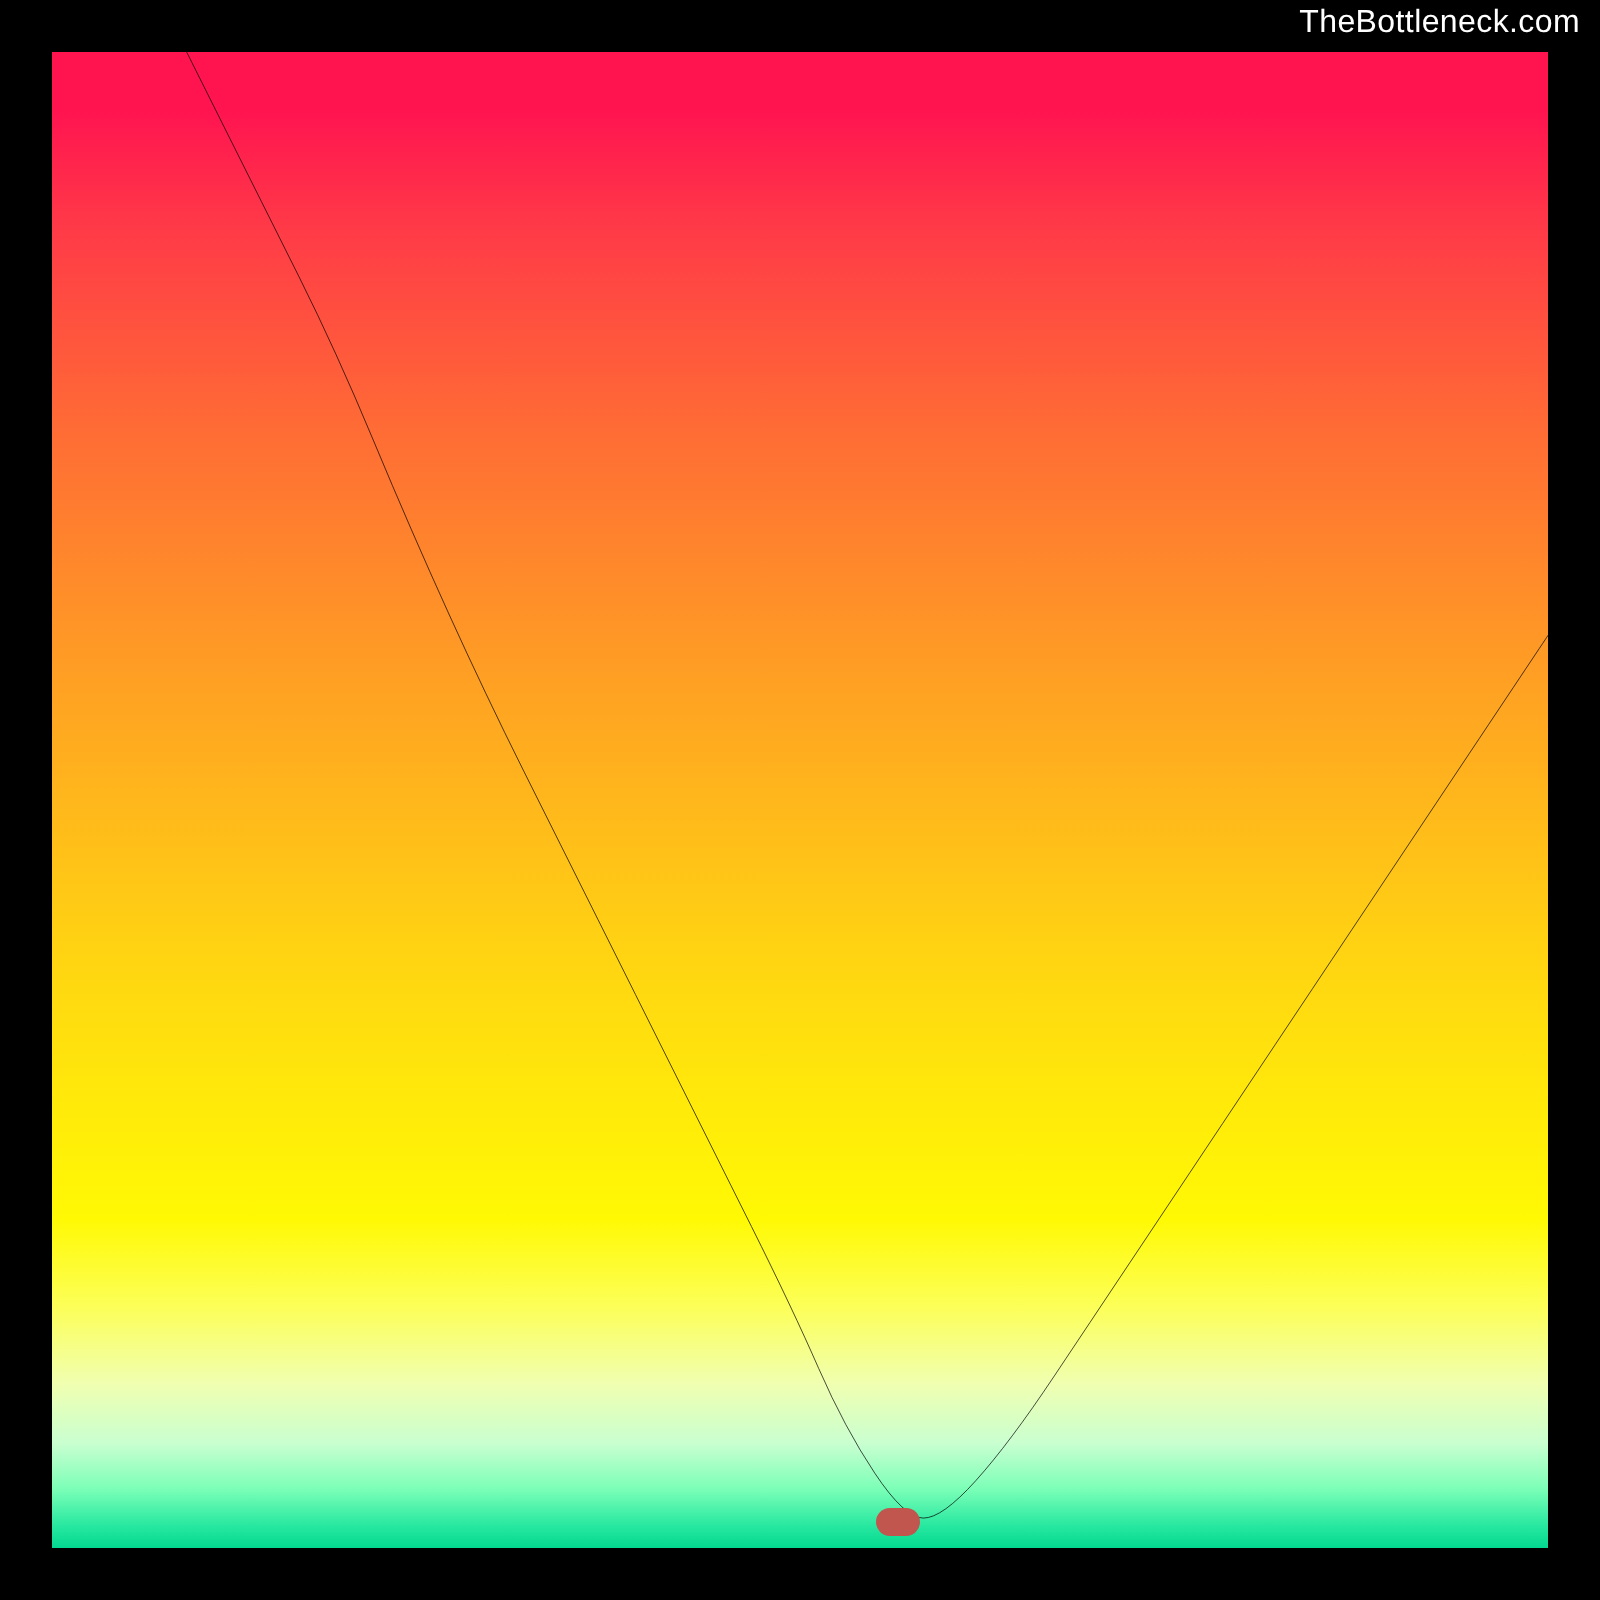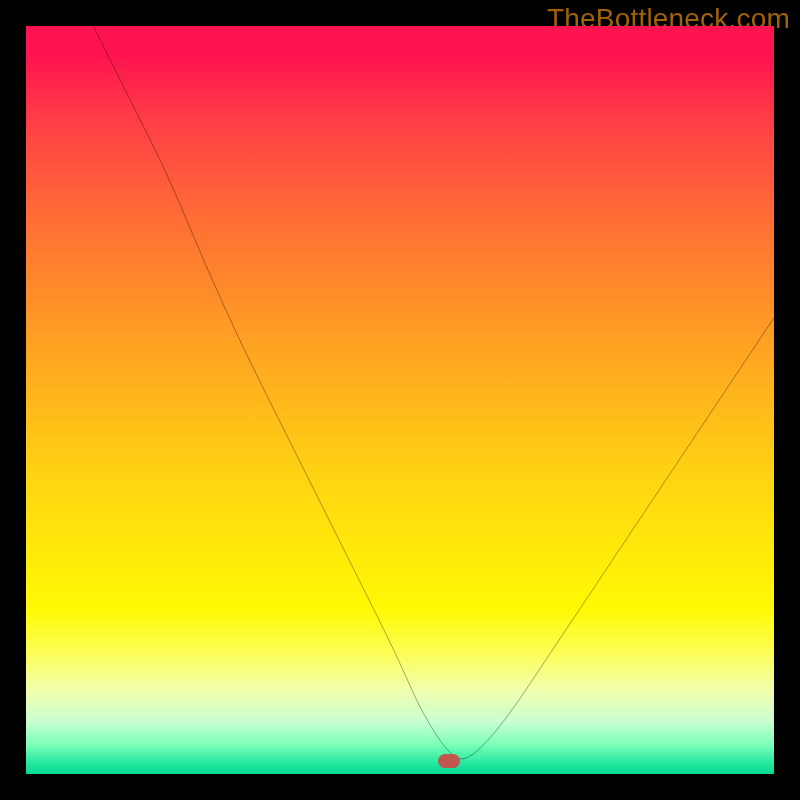--- a/index.html
+++ b/index.html
@@ -31,22 +31,22 @@
       #c9ffd0 93%,
       #7dffb8 96%,
       #28e8a0 98.5%,
       #03d890 100%
     );
   }
   .watermark {
     position: absolute;
     top: 3px;
     right: 10px;
-    color: #a16207;
-    font-size: 28px;
+    color: #ffffff;
+    font-size: 16px;
     font-weight: 500;
     letter-spacing: 0.2px;
     user-select: none;
   }
   svg.curve {
     position: absolute;
     left: 0;
     top: 0;
     width: 748px;
     height: 748px;

